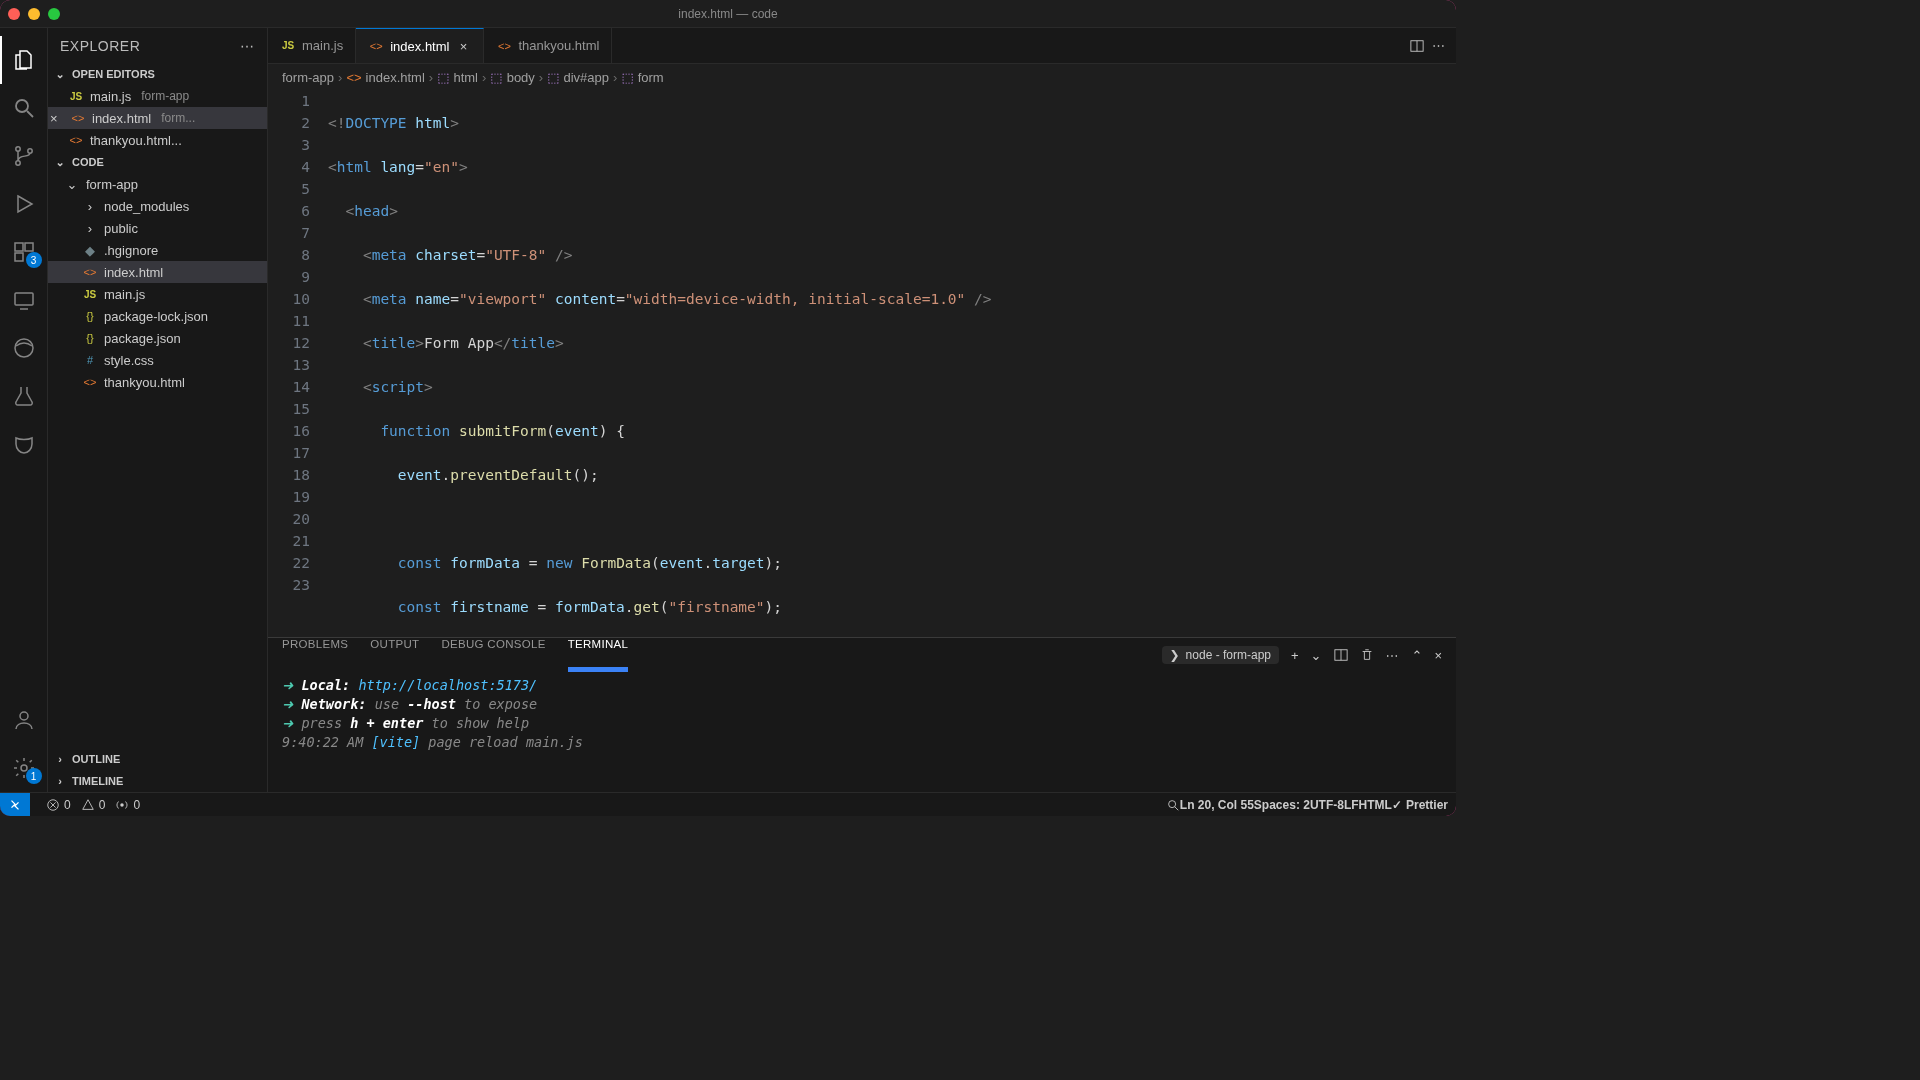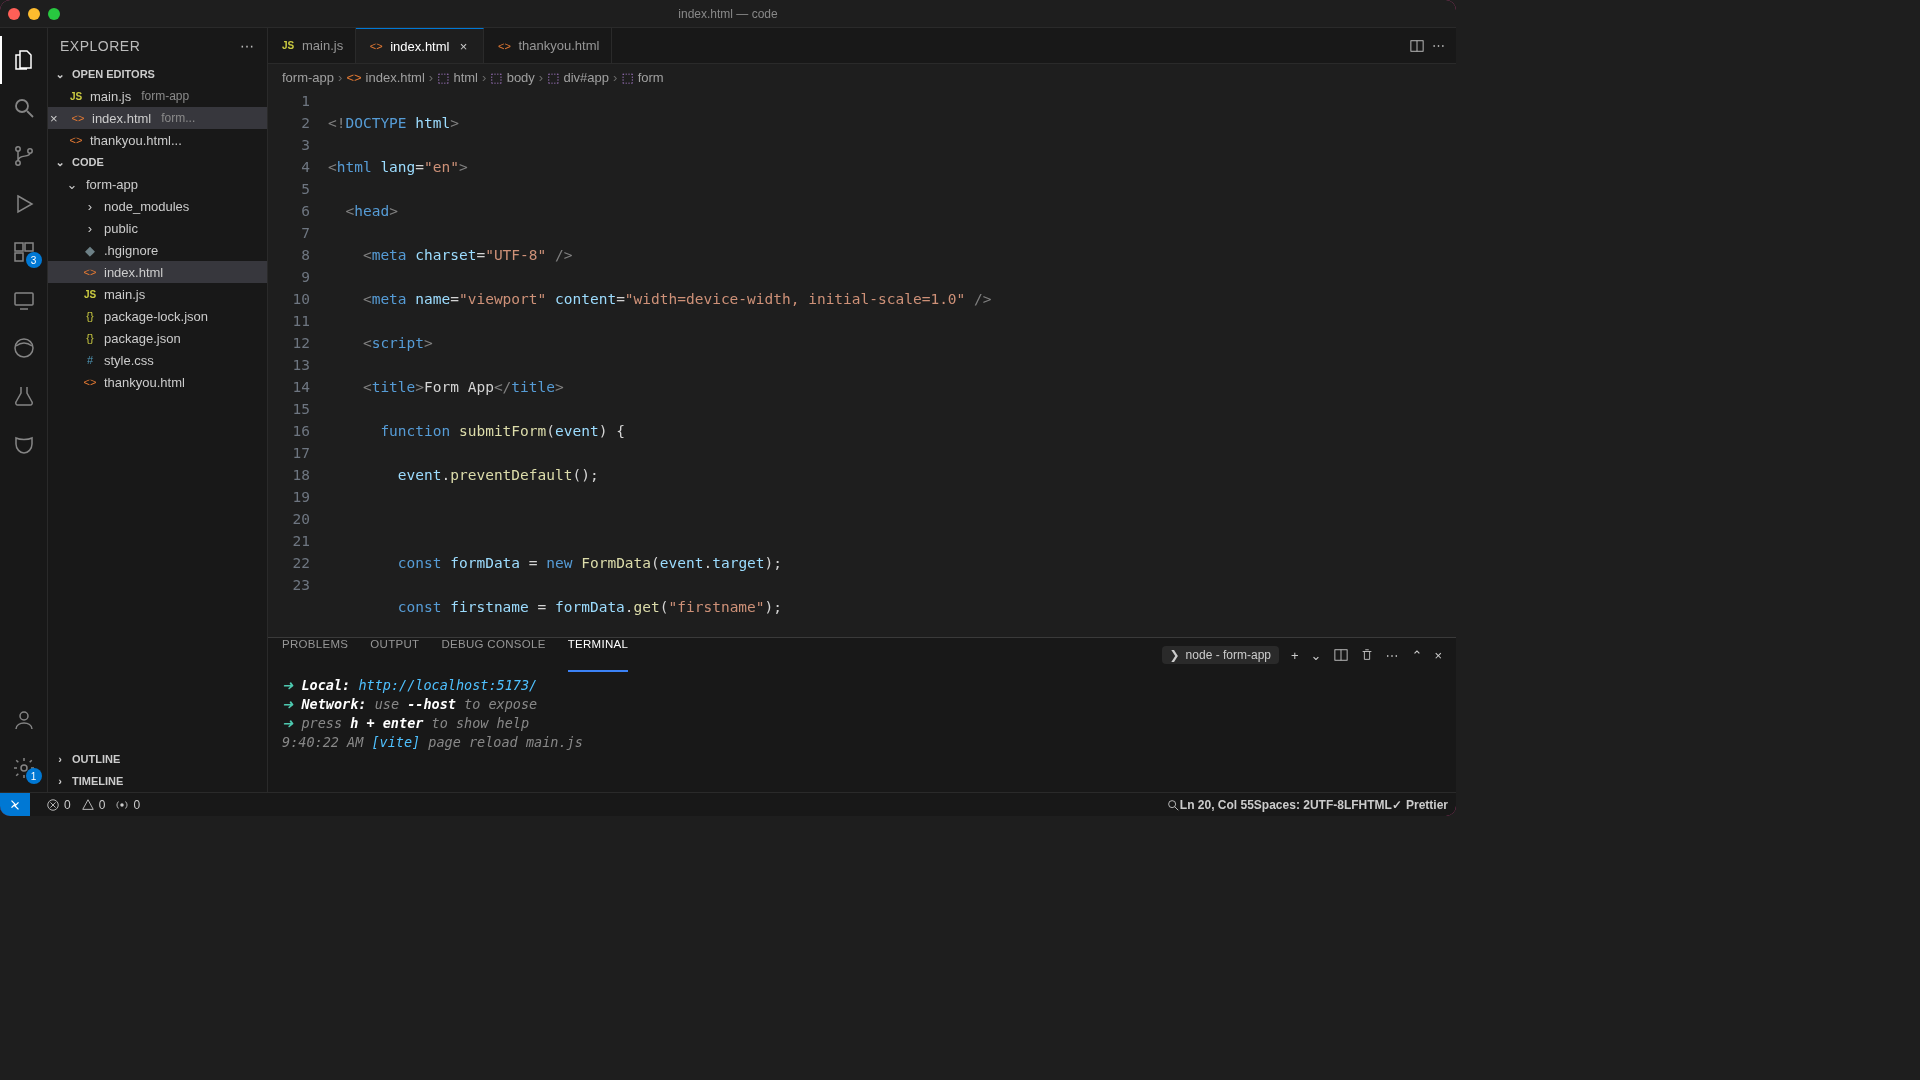--- a/index.html
+++ b/index.html
@@ -45,21 +45,21 @@
 .tok-tag { color: #569cd6; }
 .tok-attr { color: #9cdcfe; }
 .tok-str { color: #ce9178; }
 .tok-kw { color: #569cd6; }
 .tok-fn { color: #dcdcaa; }
 .tok-var { color: #9cdcfe; }
 .tok-punct { color: #808080; }
 .panel { height: 155px; border-top: 1px solid #3a3a3a; display: flex; flex-direction: column; background: #181818; }
 .panel-tabs { height: 34px; display: flex; gap: 22px; padding: 0 14px; }
 .panel-tab { font-size: 11.5px; color: #969696; letter-spacing: 0.3px; cursor: pointer; }
-.panel-tab.active { color: #fff; border-bottom: 2px solid #3b82f6; padding-bottom: 4px; }
+.panel-tab.active { color: #fff; border-bottom: 5px solid #3b82f6; padding-bottom: 4px; }
 .panel-tabs-spacer { flex: 1; }
 .panel-actions { display: flex; align-items: center; gap: 12px; }
 .terminal-badge { display: flex; align-items: center; gap: 6px; background: #2a2a2a; padding: 2px 8px; border-radius: 4px; font-size: 12px; }
 .terminal-body { flex: 1; padding: 4px 14px; font-family: "SF Mono", Menlo, Consolas, monospace; font-size: 13.5px; line-height: 19px; color: #ccc; font-style: italic; }
 .term-arrow { color: #4ec9b0; }
 .term-bold { font-weight: bold; color: #fff; }
 .term-link { color: #4fc1ff; }
 .term-dim { color: #888; }
 .status-bar { height: 24px; background: #181818; border-top: 1px solid #2a2a2a; display: flex; align-items: center; padding: 0 8px; font-size: 12px; color: #ccc; gap: 12px; }
 .status-left { display: flex; align-items: center; gap: 10px; }
@@ -303,22 +303,22 @@
             <div>21</div>
             <div>22</div>
             <div>23</div>
         </div>
         <div class="code-lines">
 <div class="line"><span class="tok-punct">&lt;!</span><span class="tok-tag">DOCTYPE</span> <span class="tok-attr">html</span><span class="tok-punct">&gt;</span></div>
 <div class="line"><span class="tok-punct">&lt;</span><span class="tok-tag">html</span> <span class="tok-attr">lang</span>=<span class="tok-str">"en"</span><span class="tok-punct">&gt;</span></div>
 <div class="line">  <span class="tok-punct">&lt;</span><span class="tok-tag">head</span><span class="tok-punct">&gt;</span></div>
 <div class="line">    <span class="tok-punct">&lt;</span><span class="tok-tag">meta</span> <span class="tok-attr">charset</span>=<span class="tok-str">"UTF-8"</span> <span class="tok-punct">/&gt;</span></div>
 <div class="line">    <span class="tok-punct">&lt;</span><span class="tok-tag">meta</span> <span class="tok-attr">name</span>=<span class="tok-str">"viewport"</span> <span class="tok-attr">content</span>=<span class="tok-str">"width=device-width, initial-scale=1.0"</span> <span class="tok-punct">/&gt;</span></div>
+<div class="line">    <span class="tok-punct">&lt;</span><span class="tok-tag">title</span><span class="tok-punct">&gt;</span>Form App<span class="tok-punct">&lt;/</span><span class="tok-tag">title</span><span class="tok-punct">&gt;</span></div>
 <div class="line">    <span class="tok-punct">&lt;</span><span class="tok-tag">script</span><span class="tok-punct">&gt;</span></div>
-<div class="line">    <span class="tok-punct">&lt;</span><span class="tok-tag">title</span><span class="tok-punct">&gt;</span>Form App<span class="tok-punct">&lt;/</span><span class="tok-tag">title</span><span class="tok-punct">&gt;</span></div>
 <div class="line">      <span class="tok-kw">function</span> <span class="tok-fn">submitForm</span>(<span class="tok-var">event</span>) {</div>
 <div class="line">        <span class="tok-var">event</span>.<span class="tok-fn">preventDefault</span>();</div>
 <div class="line"> </div>
 <div class="line">        <span class="tok-kw">const</span> <span class="tok-var">formData</span> = <span class="tok-kw">new</span> <span class="tok-fn">FormData</span>(<span class="tok-var">event</span>.<span class="tok-var">target</span>);</div>
 <div class="line">        <span class="tok-kw">const</span> <span class="tok-var">firstname</span> = <span class="tok-var">formData</span>.<span class="tok-fn">get</span>(<span class="tok-str">"firstname"</span>);</div>
 
 
 
 
 

